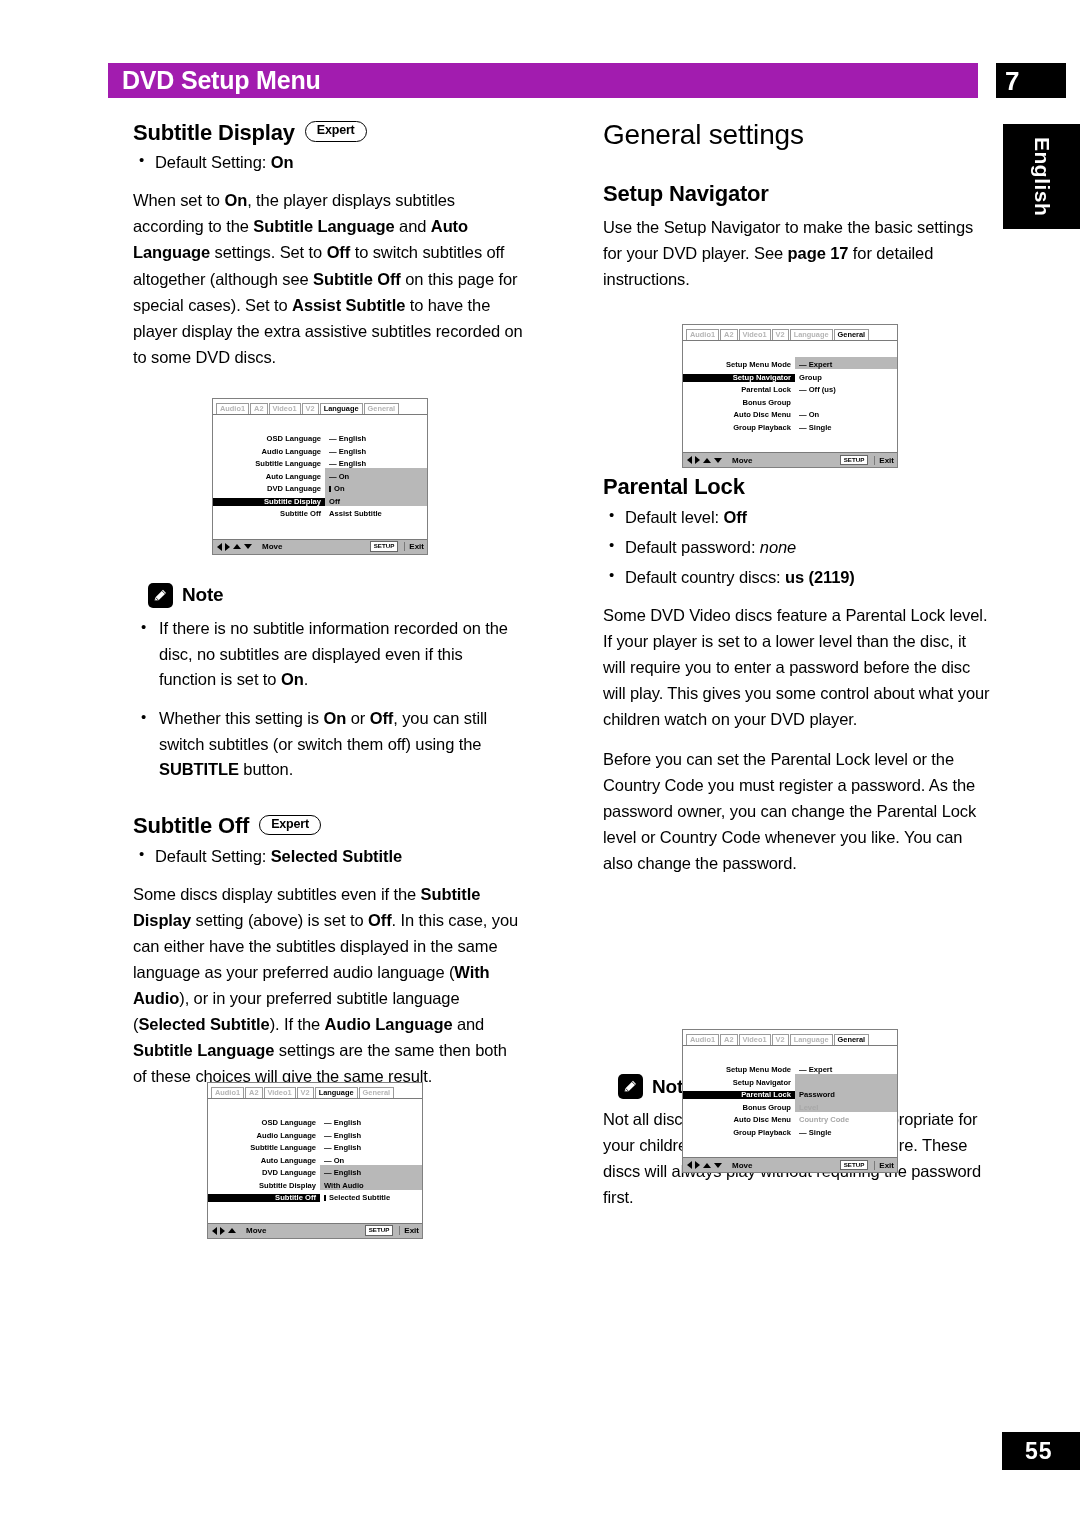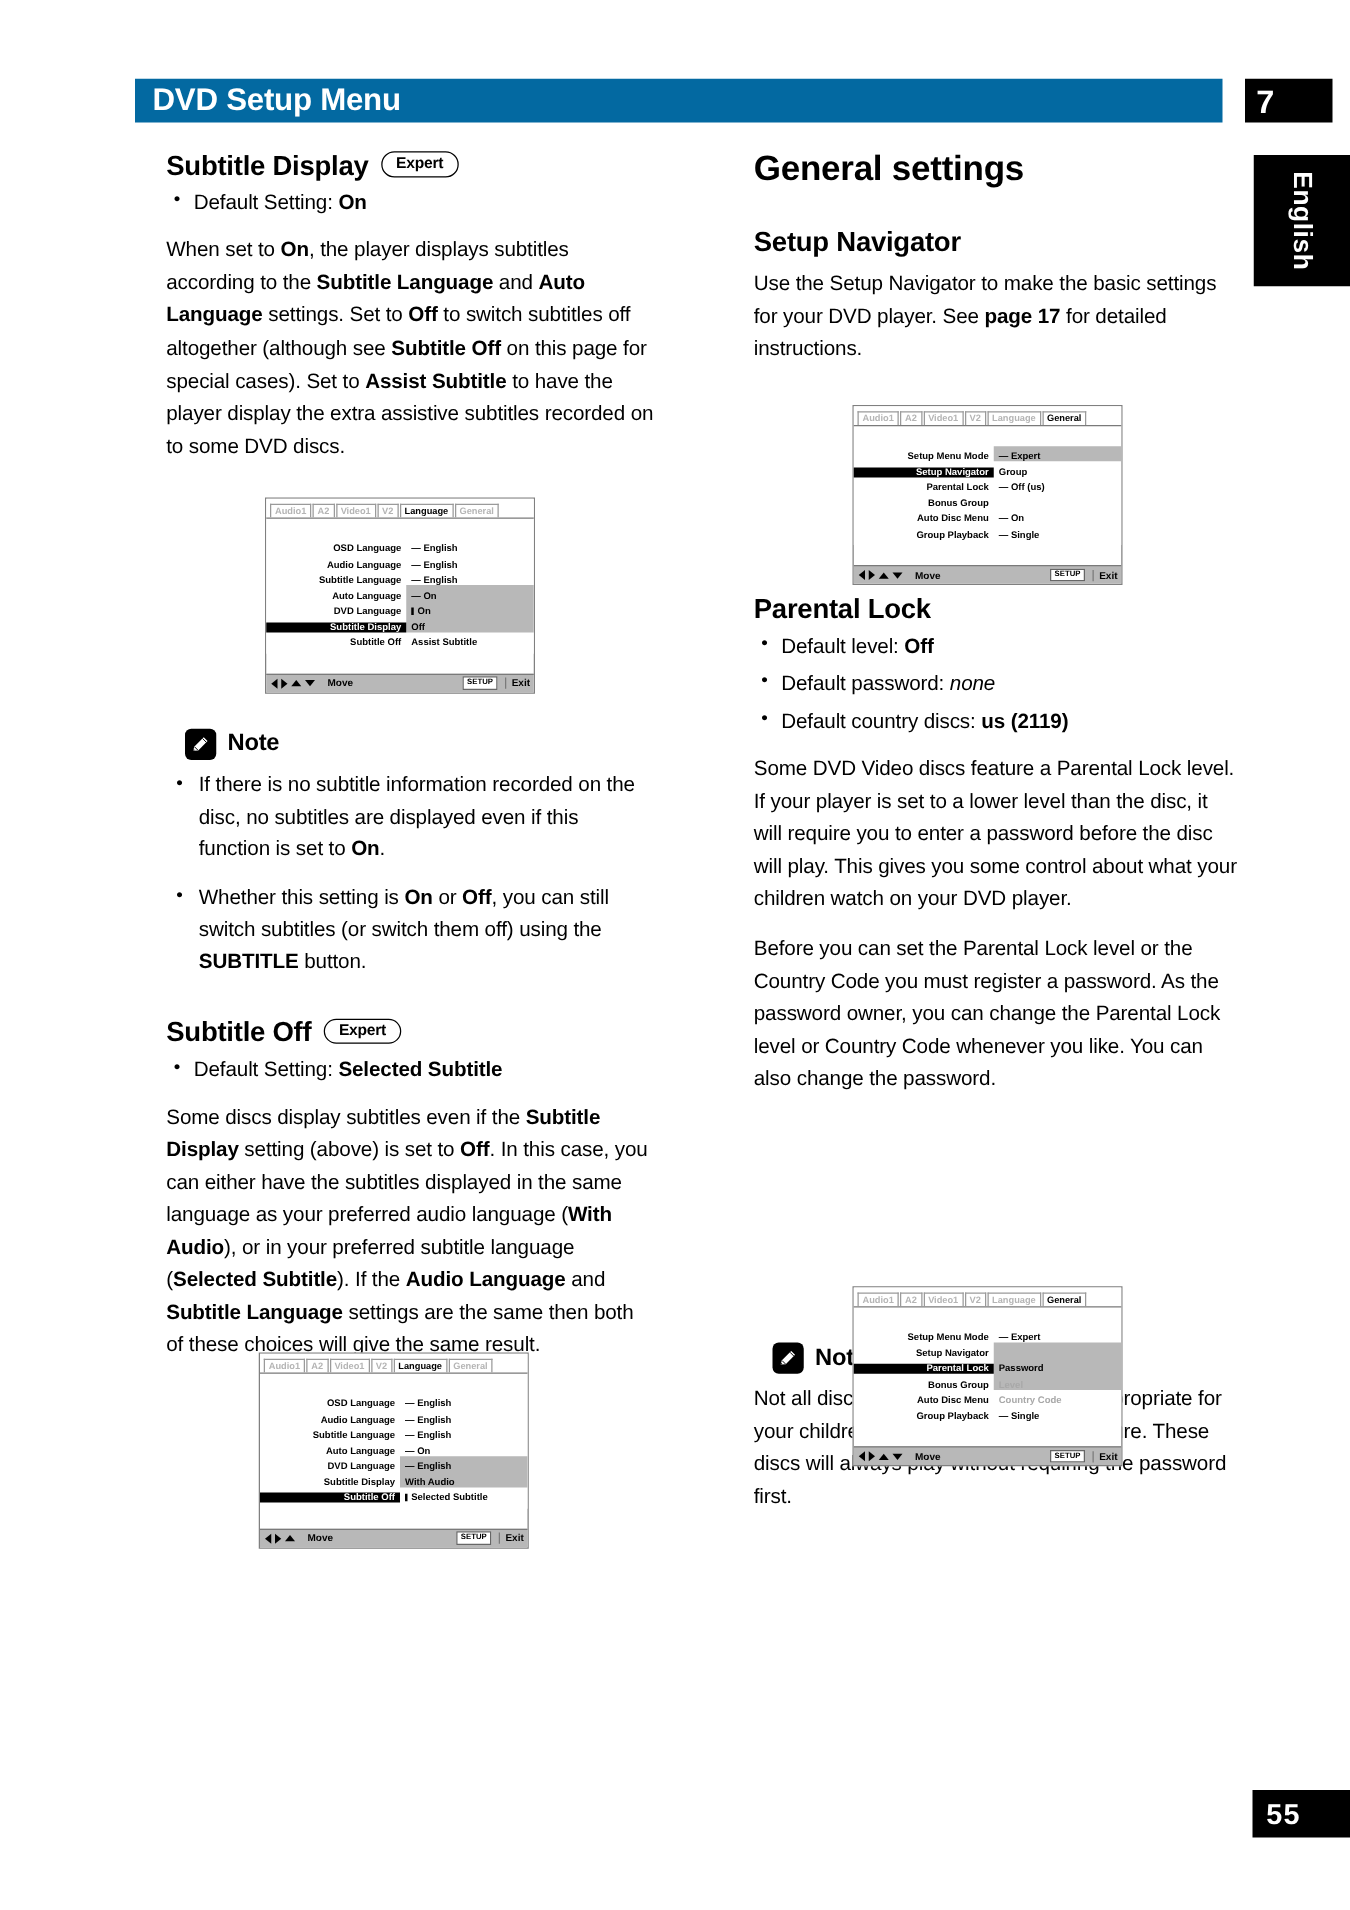--- a/index.html
+++ b/index.html
@@ -9,21 +9,21 @@
     background:#ffffff;
     font-family:"Liberation Sans", sans-serif;
     color:#000;
     position:relative;
     overflow:hidden;
   }
 
   
   .header-bar{
     position:absolute; left:108px; top:63px; width:870px; height:35px;
-    background:#0369a1; color:#fff;
+    background:#a21caf; color:#fff;
     display:flex; align-items:center;
   }
   .header-title{
     font-size:25px; font-weight:bold; letter-spacing:-0.2px;
     padding-left:14px; line-height:1;
   }
   .chapter-num{
     position:absolute; left:996px; top:63px; width:70px; height:35px;
     background:#000; color:#fff;
     font-size:26px; font-weight:bold;
@@ -38,21 +38,21 @@
     writing-mode:vertical-rl;
     font-size:21px; font-weight:bold; letter-spacing:0.5px;
   }
 
   
   .col{ position:absolute; top:120px; width:390px; }
   .col-left{ left:133px; }
   .col-right{ left:603px; }
 
   h1.sec-big{
-    font-size:28px; font-weight:bold; margin:0 0 30px 0; line-height:1.1;
+    font-size:28px; font-weight:normal; margin:0 0 30px 0; line-height:1.1;
     letter-spacing:-0.2px;
   }
   h2.sec{
     font-size:22px; font-weight:bold; margin:0 0 4px 0; line-height:1.15;
     letter-spacing:-0.2px;
     display:flex; align-items:center; gap:10px;
   }
   h2.sec.mt{ margin-top:30px; }
   .expert-badge{
     display:inline-block;
@@ -179,21 +179,21 @@
 
   .osd-wrap-1{ position:absolute; left:79px; top:264px; }
   .osd-wrap-2{ position:absolute; left:74px; top:948px; }
   .osd-wrap-3{ position:absolute; left:79px; top:190px; }
   .osd-wrap-4{ position:absolute; left:79px; top:895px; }
 
   
   .page-num{
     position:absolute; left:1002px; top:1432px; width:78px; height:38px;
     background:#000; color:#fff;
-    display:flex; align-items:center; padding-left:11px;
+    display:flex; align-items:center; padding-left:23px;
     font-size:23px; font-weight:bold; letter-spacing:1px;
   }
 </style>
 </head>
 <body>
 
 <div class="header-bar">
   <div class="header-title">DVD Setup Menu</div>
 </div>
 <div class="chapter-num">7</div>

